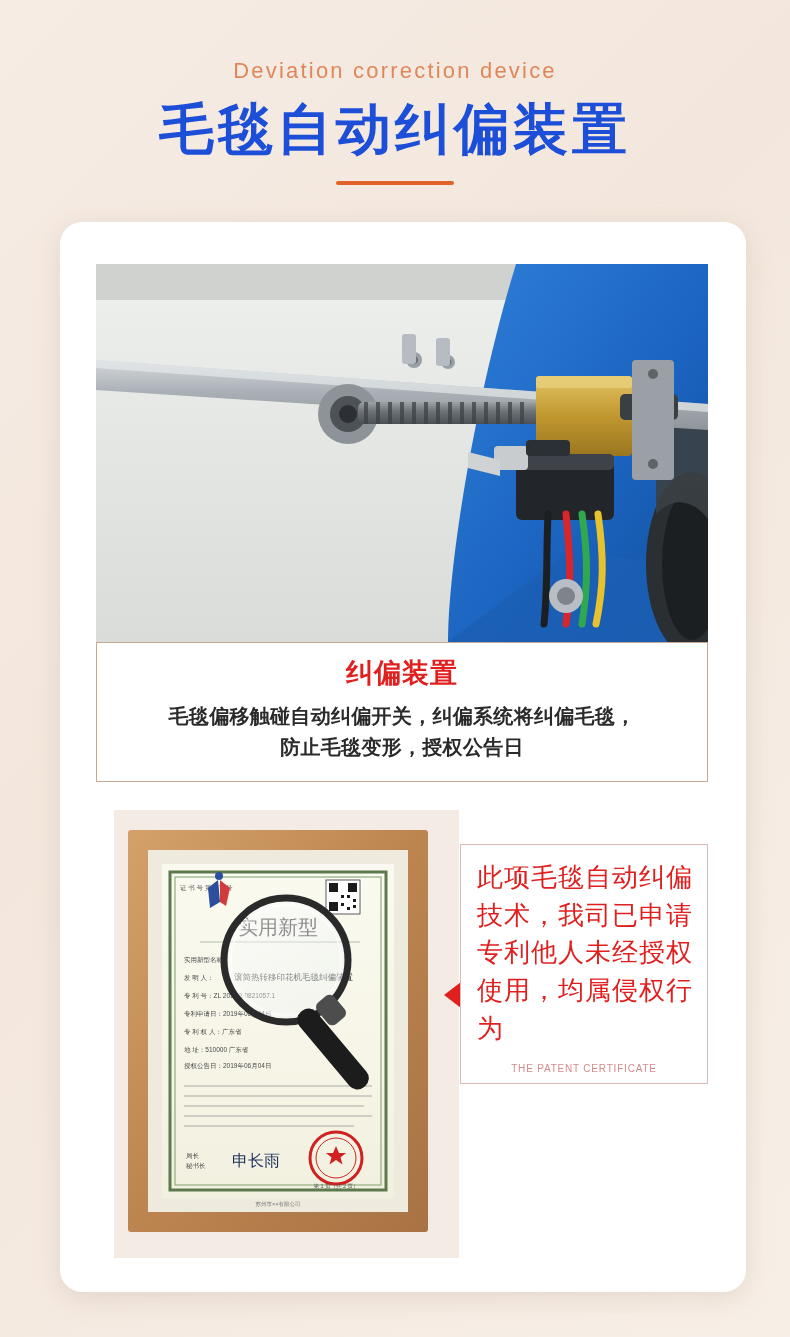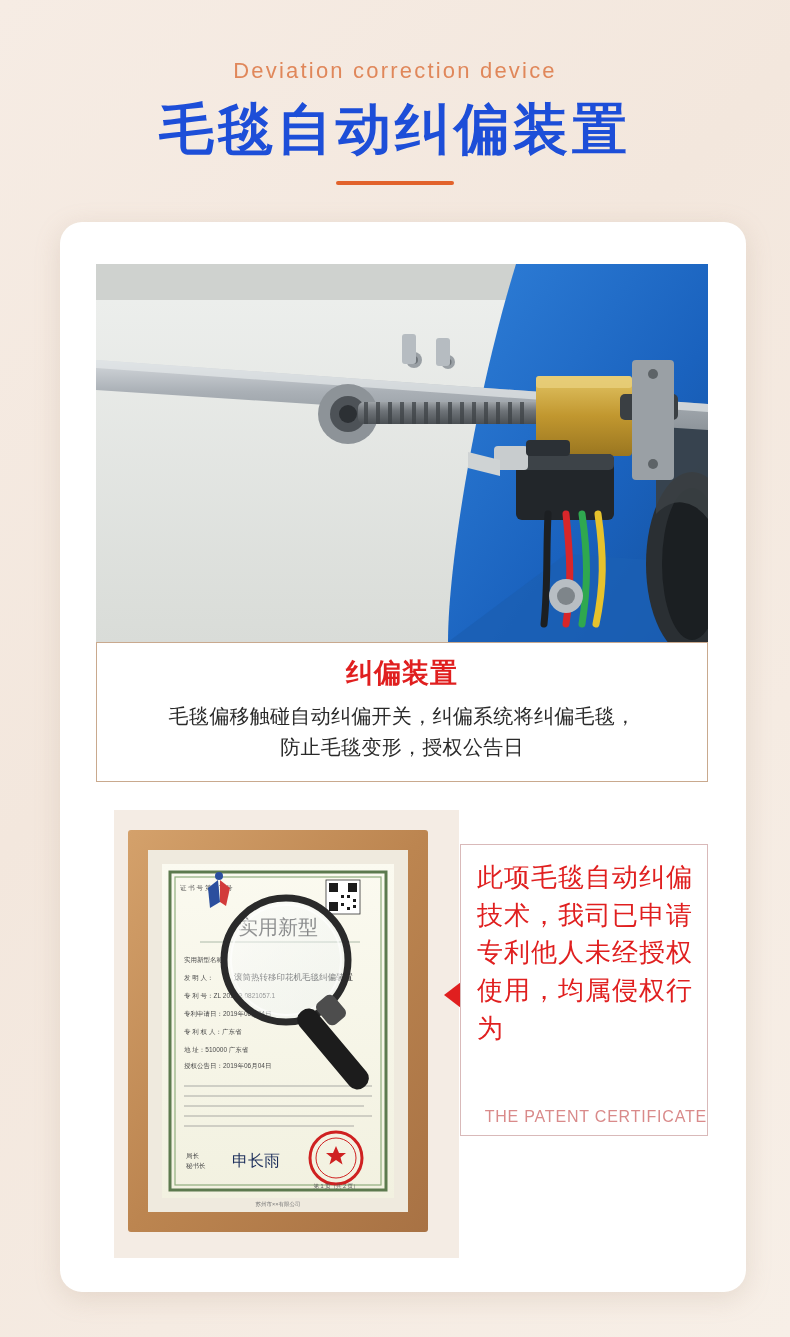--- a/index.html
+++ b/index.html
@@ -95,59 +95,60 @@
     font-weight: bold;
     letter-spacing: 1px;
   }
   .caption-text {
     margin-top: 10px;
     color: #2a2a2a;
     font-size: 20px;
     line-height: 1.55;
     padding: 0 16px;
     letter-spacing: 0.3px;
+    font-weight: bold;
   }
 
   
   .cert-block {
     position: absolute;
     left: 36px;
     top: 588px;
     width: 345px;
     height: 448px;
     padding-left: 18px;
   }
   .cert-svg { display: block; }
 
   .patent-panel {
     position: absolute;
     left: 400px;
     top: 622px;
     width: 248px;
-    height: 292px;
+    height: 240px;
     border: 1px solid #d9b9b9;
     box-sizing: border-box;
     background: #fff;
     padding: 14px 12px 0 16px;
   }
   .patent-text {
     color: #e01f1f;
     font-size: 26px;
     line-height: 1.45;
     letter-spacing: 1px;
     font-weight: 500;
   }
   .patent-sub {
     position: absolute;
     left: 0;
     right: 0;
     bottom: 9px;
-    text-align: right;
+    text-align: center;
     color: #d98a8a;
-    font-size: 16px;
+    font-size: 10px;
     letter-spacing: 0.8px;
     font-family: "Liberation Sans", sans-serif;
   }
   .arrow-left {
     position: absolute;
     left: 384px;
     top: 760px;
     width: 0;
     height: 0;
     border-top: 13px solid transparent;

